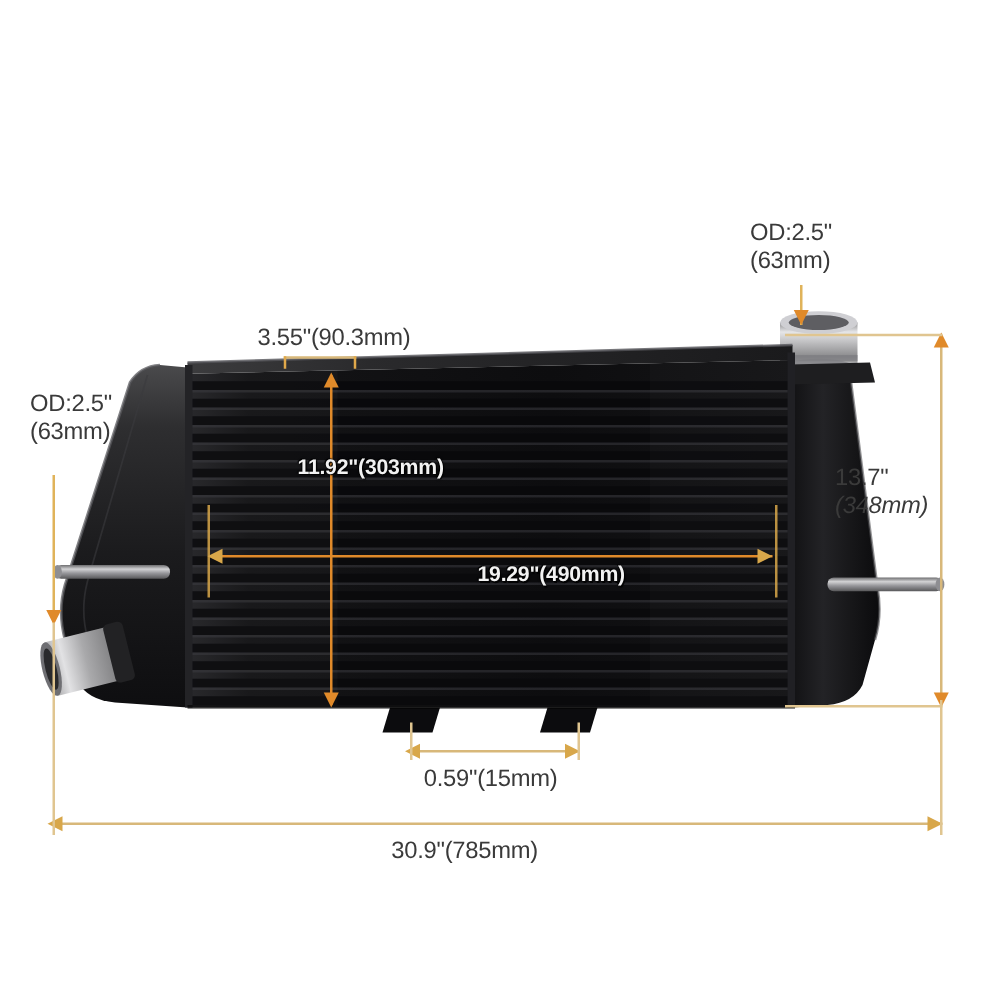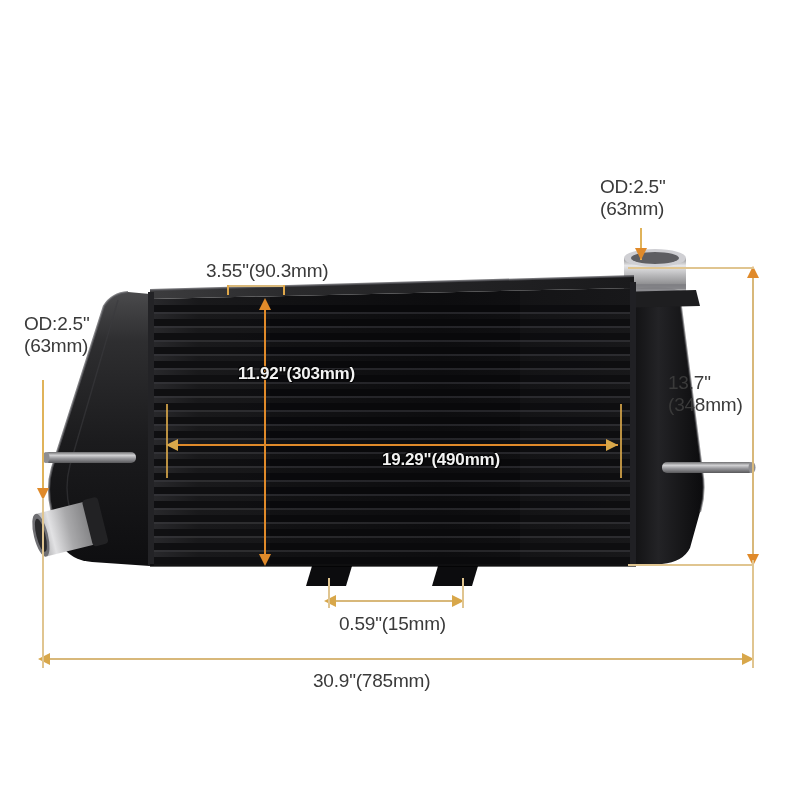--- a/index.html
+++ b/index.html
@@ -272,21 +272,21 @@
   <div class="arrow down" style="left:37px; top:488px;"></div>
   <div class="label" style="left:24px; top:313px;">OD:2.5"</div>
   <div class="label" style="left:24px; top:335px;">(63mm)</div>
 
   <div class="dimline v" style="left:752px; top:268px; height:296px;"></div>
   <div class="arrow up" style="left:747px; top:266px;"></div>
   <div class="arrow down" style="left:747px; top:554px;"></div>
   <div class="ext h" style="left:628px; top:267px; width:126px;"></div>
   <div class="ext h" style="left:628px; top:564px; width:126px;"></div>
   <div class="label" style="left:668px; top:372px;">13.7"</div>
-  <div class="label" style="left:668px; top:394px;">(348mm)</div>
+  <div class="label" style="left:668px; top:394px;font-style:italic;">(348mm)</div>
 
   <div class="dimline h" style="left:328px; top:600px; width:136px;"></div>
   <div class="arrow left" style="left:324px; top:595px;"></div>
   <div class="arrow right" style="left:452px; top:595px;"></div>
   <div class="ext v" style="left:328px; top:578px; height:30px;"></div>
   <div class="ext v" style="left:462px; top:578px; height:30px;"></div>
   <div class="label" style="left:339px; top:613px;">0.59"(15mm)</div>
 
   <div class="dimline h" style="left:42px; top:658px; width:712px;"></div>
   <div class="arrow left" style="left:38px; top:653px;"></div>

